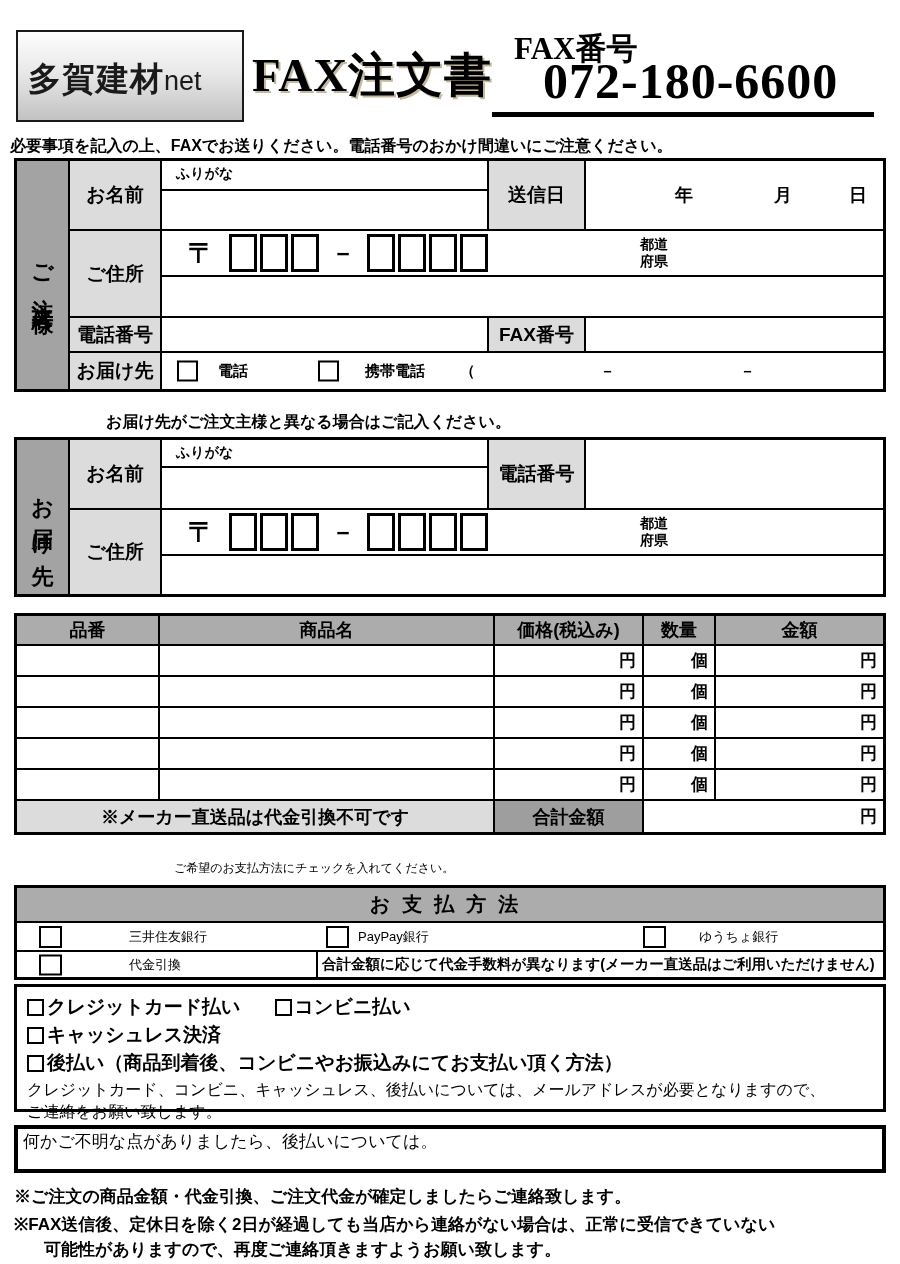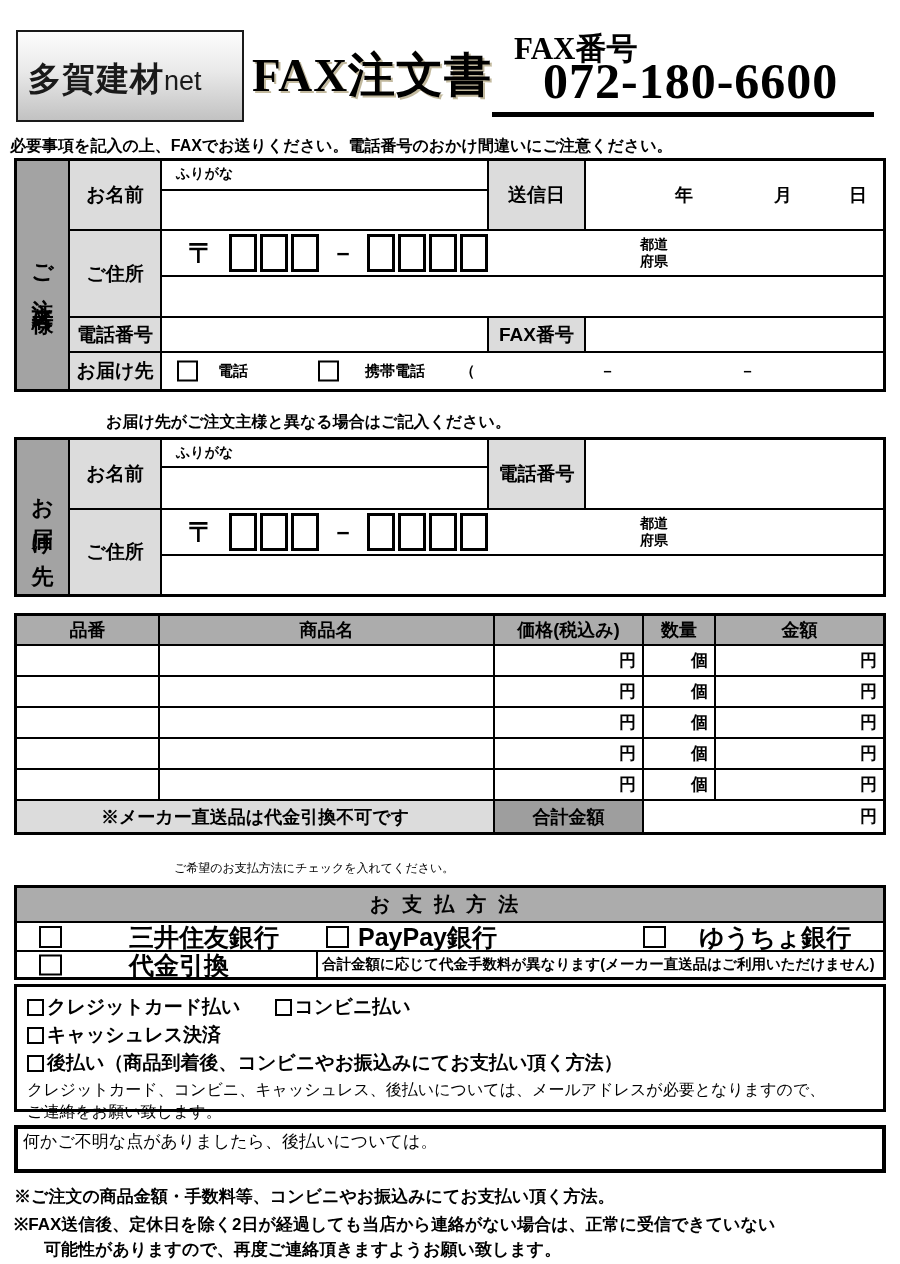--- a/index.html
+++ b/index.html
@@ -67,21 +67,21 @@
   .pfoot-total{background:#9e9e9e;display:flex;align-items:center;justify-content:center;
                font-size:18px;font-weight:bold;}
 
   
   .pay-instruction{left:174px;top:860px;font-size:12px;font-weight:normal;}
   .t-payment{left:14px;top:885px;width:872px;height:95px;
      grid-template-columns:299px 565px;
      grid-template-rows:33px 27px 25px;}
   .pay-title{background:#acacac;display:flex;align-items:center;justify-content:center;
              font-size:20px;font-weight:bold;letter-spacing:12px;}
-  .bank-label{font-size:25px;font-weight:bold;position:absolute;top:50%;transform:translateY(-50%);}
+  .bank-label{font-size:13px;font-weight:normal;position:absolute;top:50%;transform:translateY(-50%);}
   .cod-note{display:flex;align-items:center;font-size:14.5px;font-weight:bold;padding-left:4px;
             white-space:nowrap;}
 
   
   .opt-box{left:14px;top:984px;width:872px;height:128px;border:3px solid #000;
            box-sizing:border-box;padding:6px 10px;}
   .opt-line{display:flex;align-items:center;font-size:19px;font-weight:bold;height:28px;}
   .opt-line .cbx{width:17px;height:17px;margin-right:3px;}
   .opt-gap{width:34px;}
   .opt-serif{font-family:"Liberation Serif",serif;}
@@ -275,17 +275,17 @@
     <div class="mail-note">
       <div>クレジットカード、コンビニ、キャッシュレス、後払いについては、メールアドレスが必要となりますので、</div>
       <div>ご連絡をお願い致します。</div>
     </div>
   </div>
 
   <div class="abs inq-box">
     <div class="inq-text">何かご不明な点がありましたら、後払いについては。</div>
   </div>
 
-  <div class="abs foot1">※ご注文の商品金額・手数料等、コンビニやお振込みにてお支払い頂く方法。</div>
+  <div class="abs foot1">※ご注文の商品金額・代金引換、ご注文代金が確定しましたらご連絡致します。</div>
   <div class="abs foot2">※FAX送信後、定休日を除く2日が経過しても当店から連絡がない場合は、正常に受信できていない</div>
   <div class="abs foot3">可能性がありますので、再度ご連絡頂きますようお願い致します。</div>
 
 </div>
 
 </body></html>

